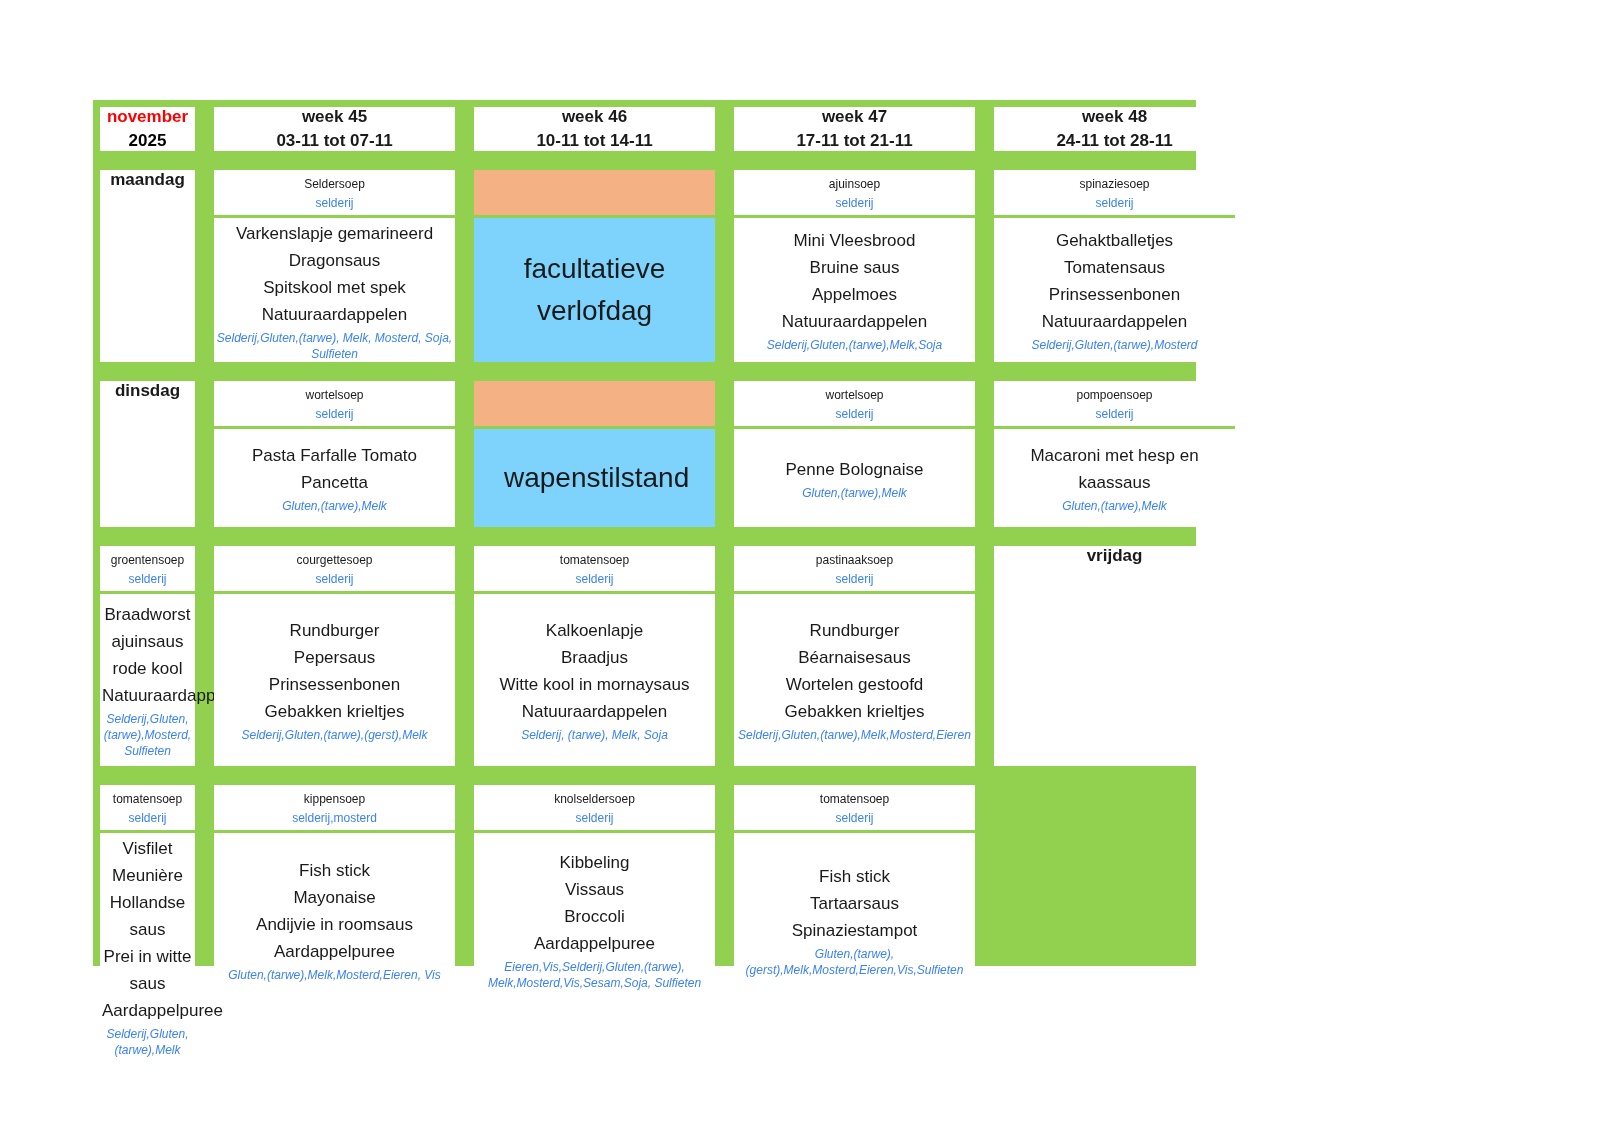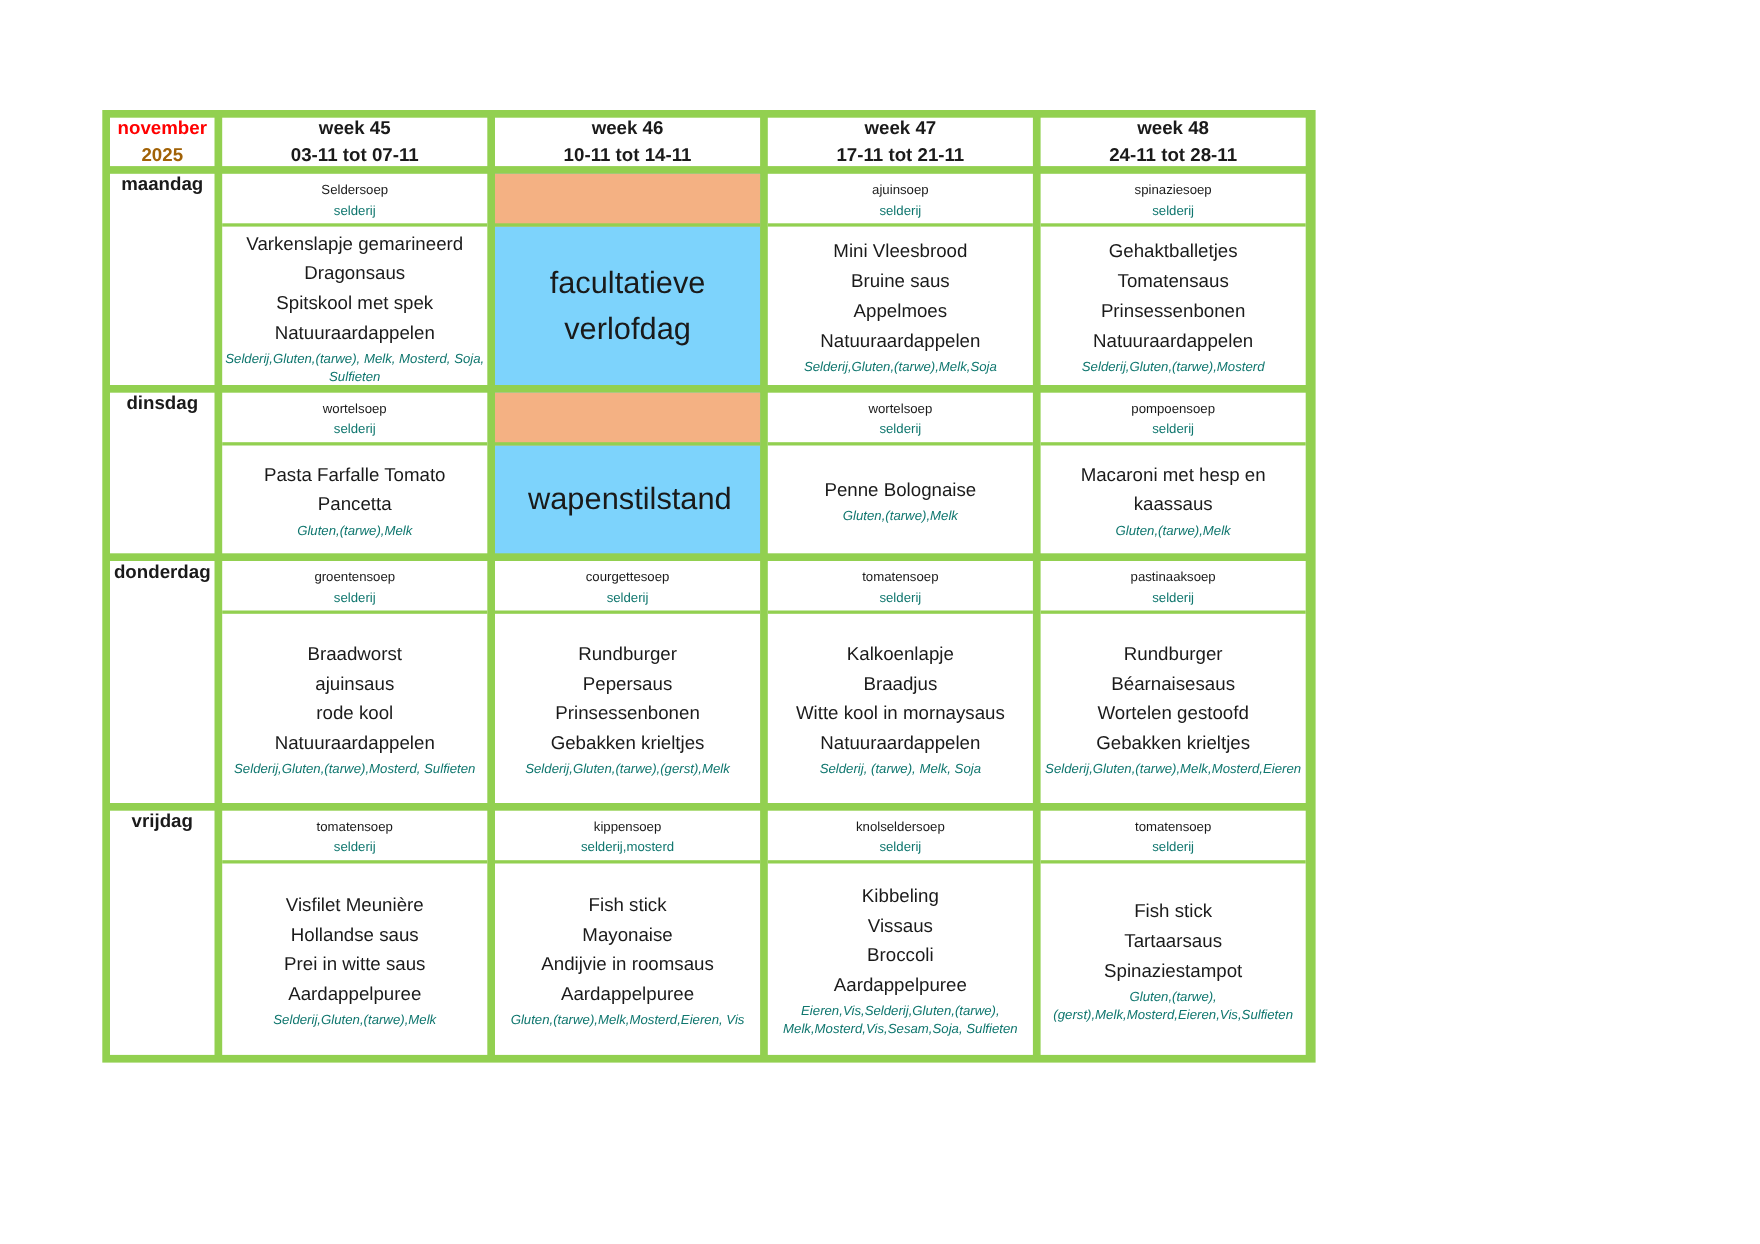--- a/index.html
+++ b/index.html
@@ -20,40 +20,40 @@
     position: absolute;
     left: 93px;
     top: 100px;
     width: 1103px;
     height: 866px;
     box-sizing: border-box;
     background: #92D050;
     display: grid;
     grid-template-columns: 95px 241px 241px 241px 241px;
     grid-template-rows: 44px 192px 146px 220px 222px;
-    gap: 7px;
+    gap: 19px;
     padding: 7px;
   }
   .cell {
     background: #ffffff;
     display: flex;
     flex-direction: column;
     overflow: visible;
     min-width: 0;
   }
   .header-cell {
     align-items: center;
     justify-content: center;
     text-align: center;
     font-weight: bold;
     font-size: 17px;
     line-height: 24px;
   }
   .month { color: #FF0000; }
-  .year  { color: #a16207; }
+  .year  { color: #000000; }
   .day-cell {
     align-items: center;
     justify-content: flex-start;
     text-align: center;
     font-weight: bold;
     font-size: 17px;
   }
   .menu-cell { text-align: center; }
   .soup-part {
     height: 42px;
@@ -66,21 +66,21 @@
     box-sizing: content-box;
   }
   .soup-name {
     font-size: 12px;
     line-height: 22px;
     color: #1a1a1a;
   }
   .allergens {
     font-size: 12px;
     line-height: 16px;
-    color: #0f766e;
+    color: #3b82f6;
     overflow-wrap: break-word;
   }
   .main-part {
     flex: 1 1 auto;
     display: flex;
     flex-direction: column;
     justify-content: center;
     padding: 2px 2px;
   }
   .dish {
@@ -211,23 +211,20 @@
       <div class="soup-part">
         <div class="soup-name">pompoensoep</div>
         <div class="allergens">selderij</div>
       </div>
       <div class="main-part">
         <div class="dish">Macaroni met hesp en kaassaus</div>
         <div class="allergens main-allergens">Gluten,(tarwe),Melk</div>
       </div>
     </div>
 
-    <div class="cell day-cell">
-      <span>donderdag</span>
-    </div>
     <div class="cell menu-cell">
       <div class="soup-part">
         <div class="soup-name">groentensoep</div>
         <div class="allergens">selderij</div>
       </div>
       <div class="main-part">
         <div class="dish">Braadworst</div>
         <div class="dish">ajuinsaus</div>
         <div class="dish">rode kool</div>
         <div class="dish">Natuuraardappelen</div>

